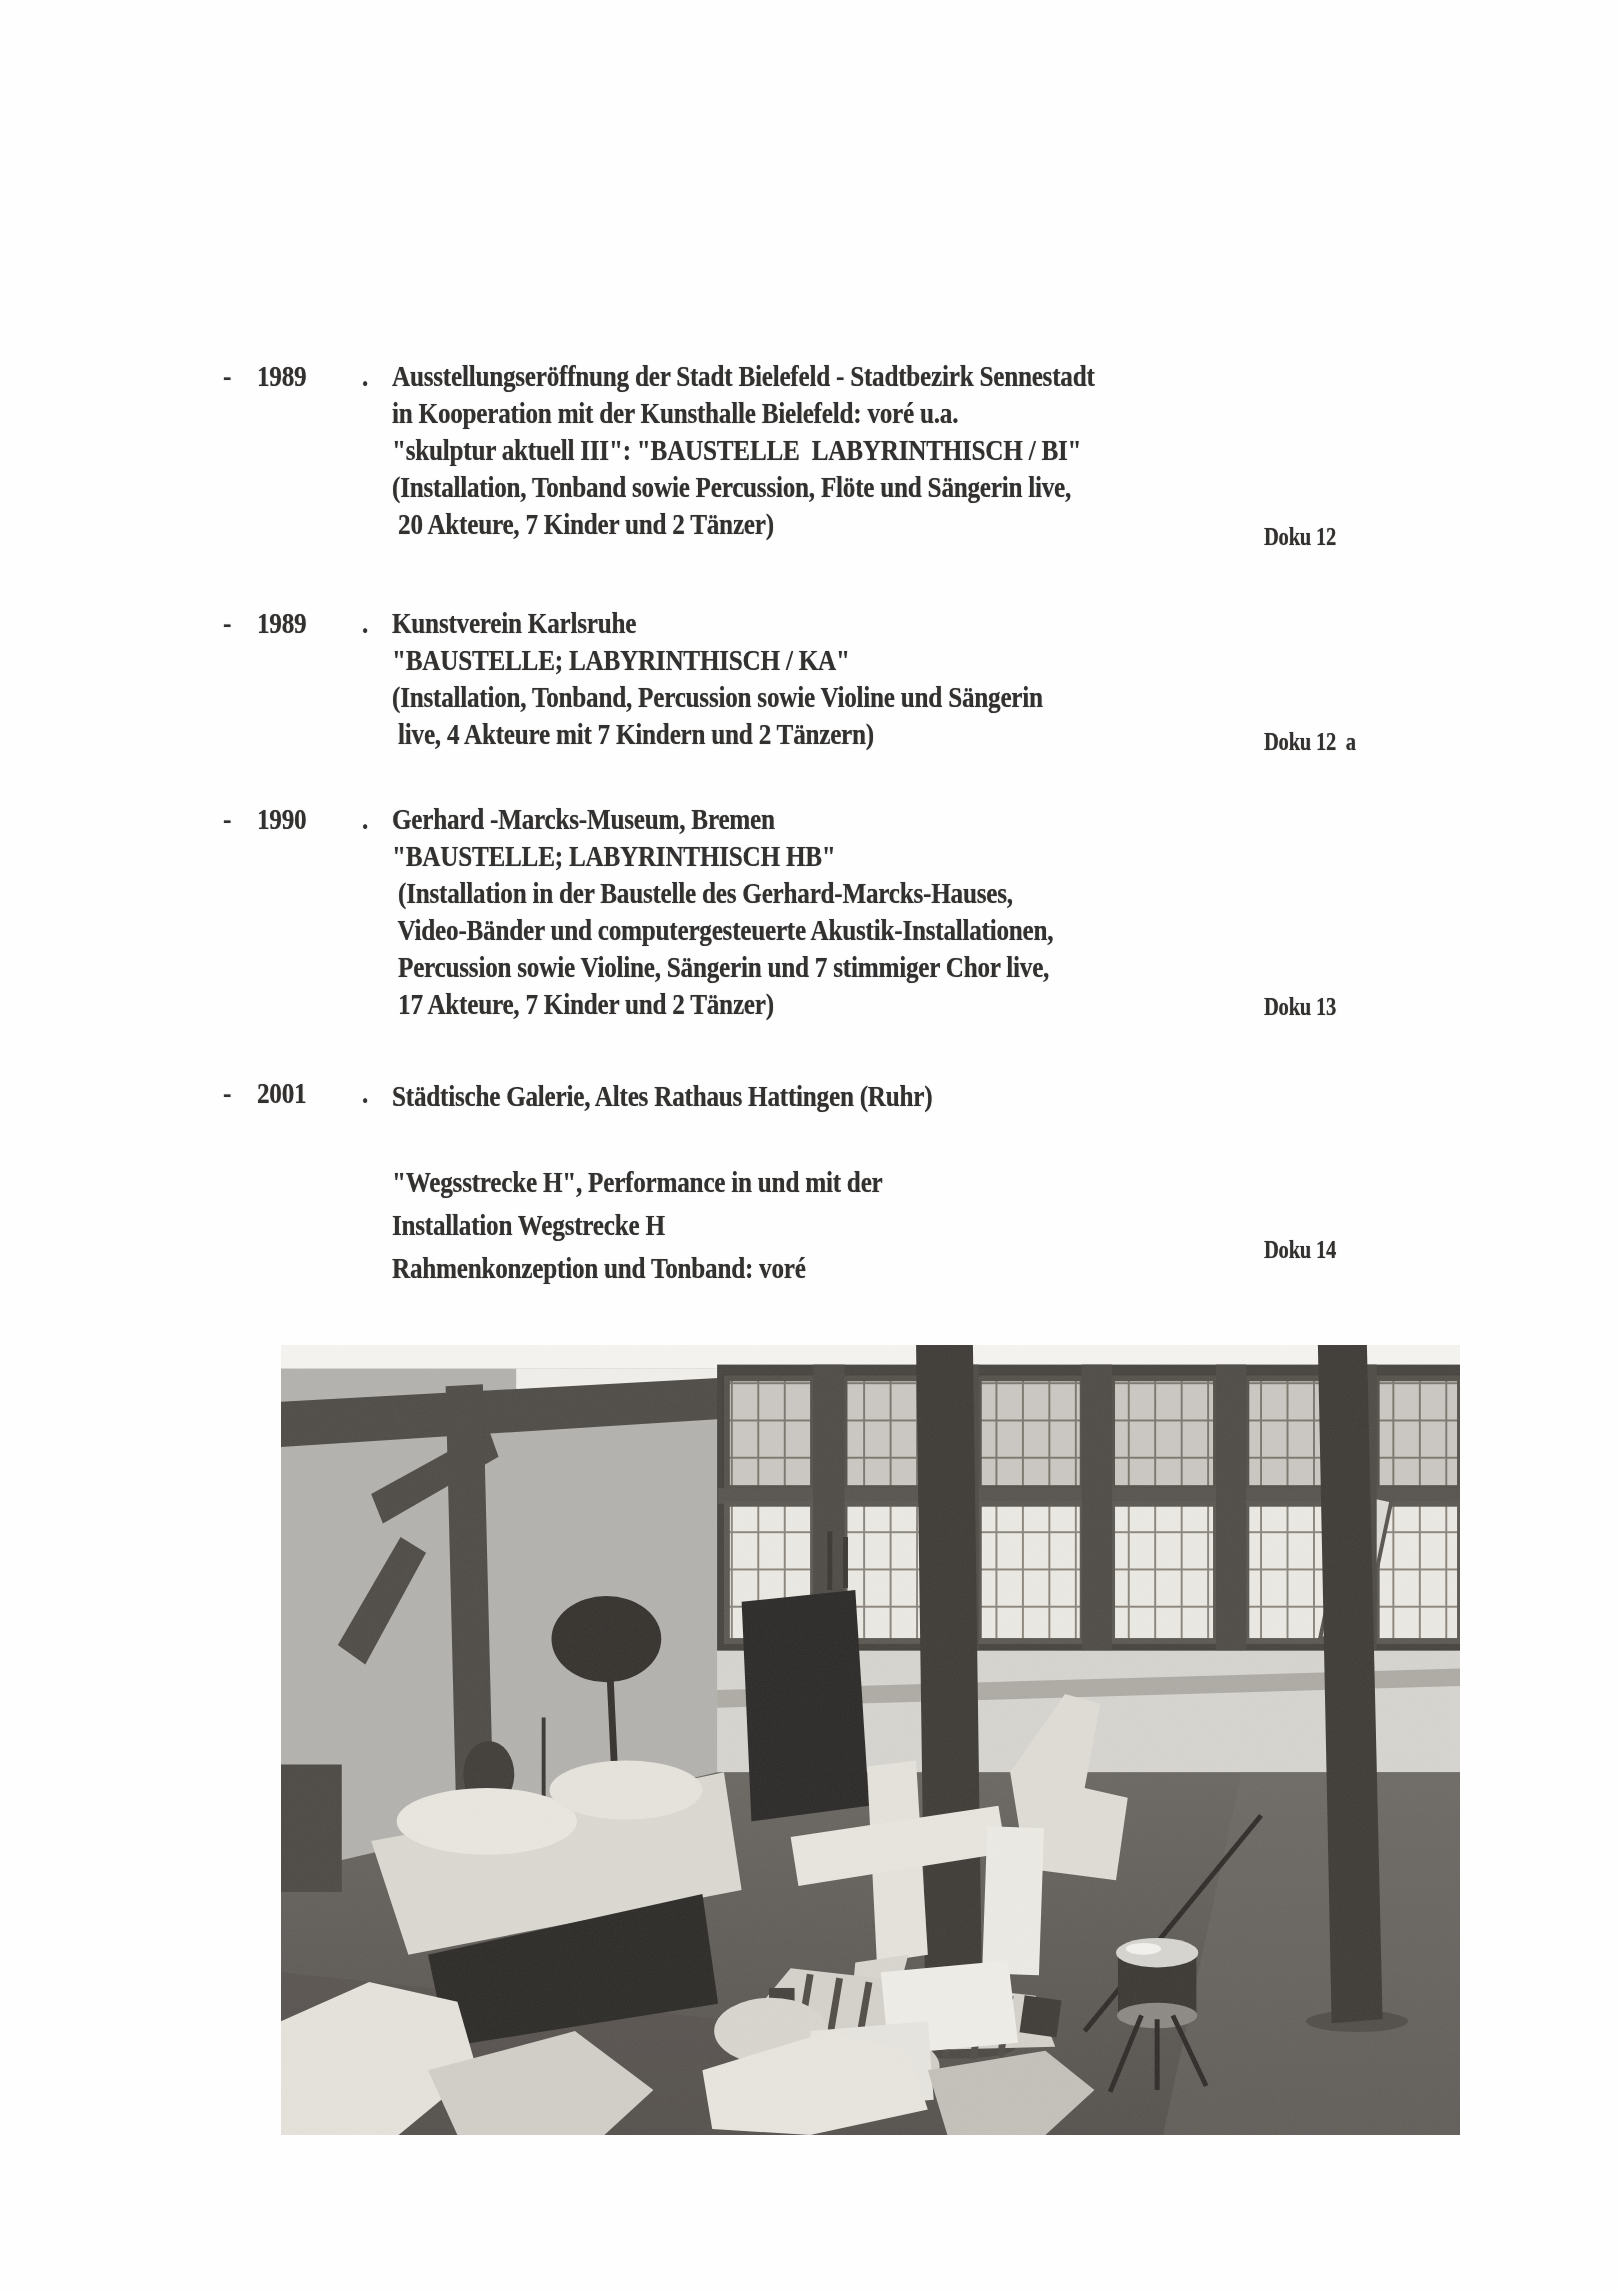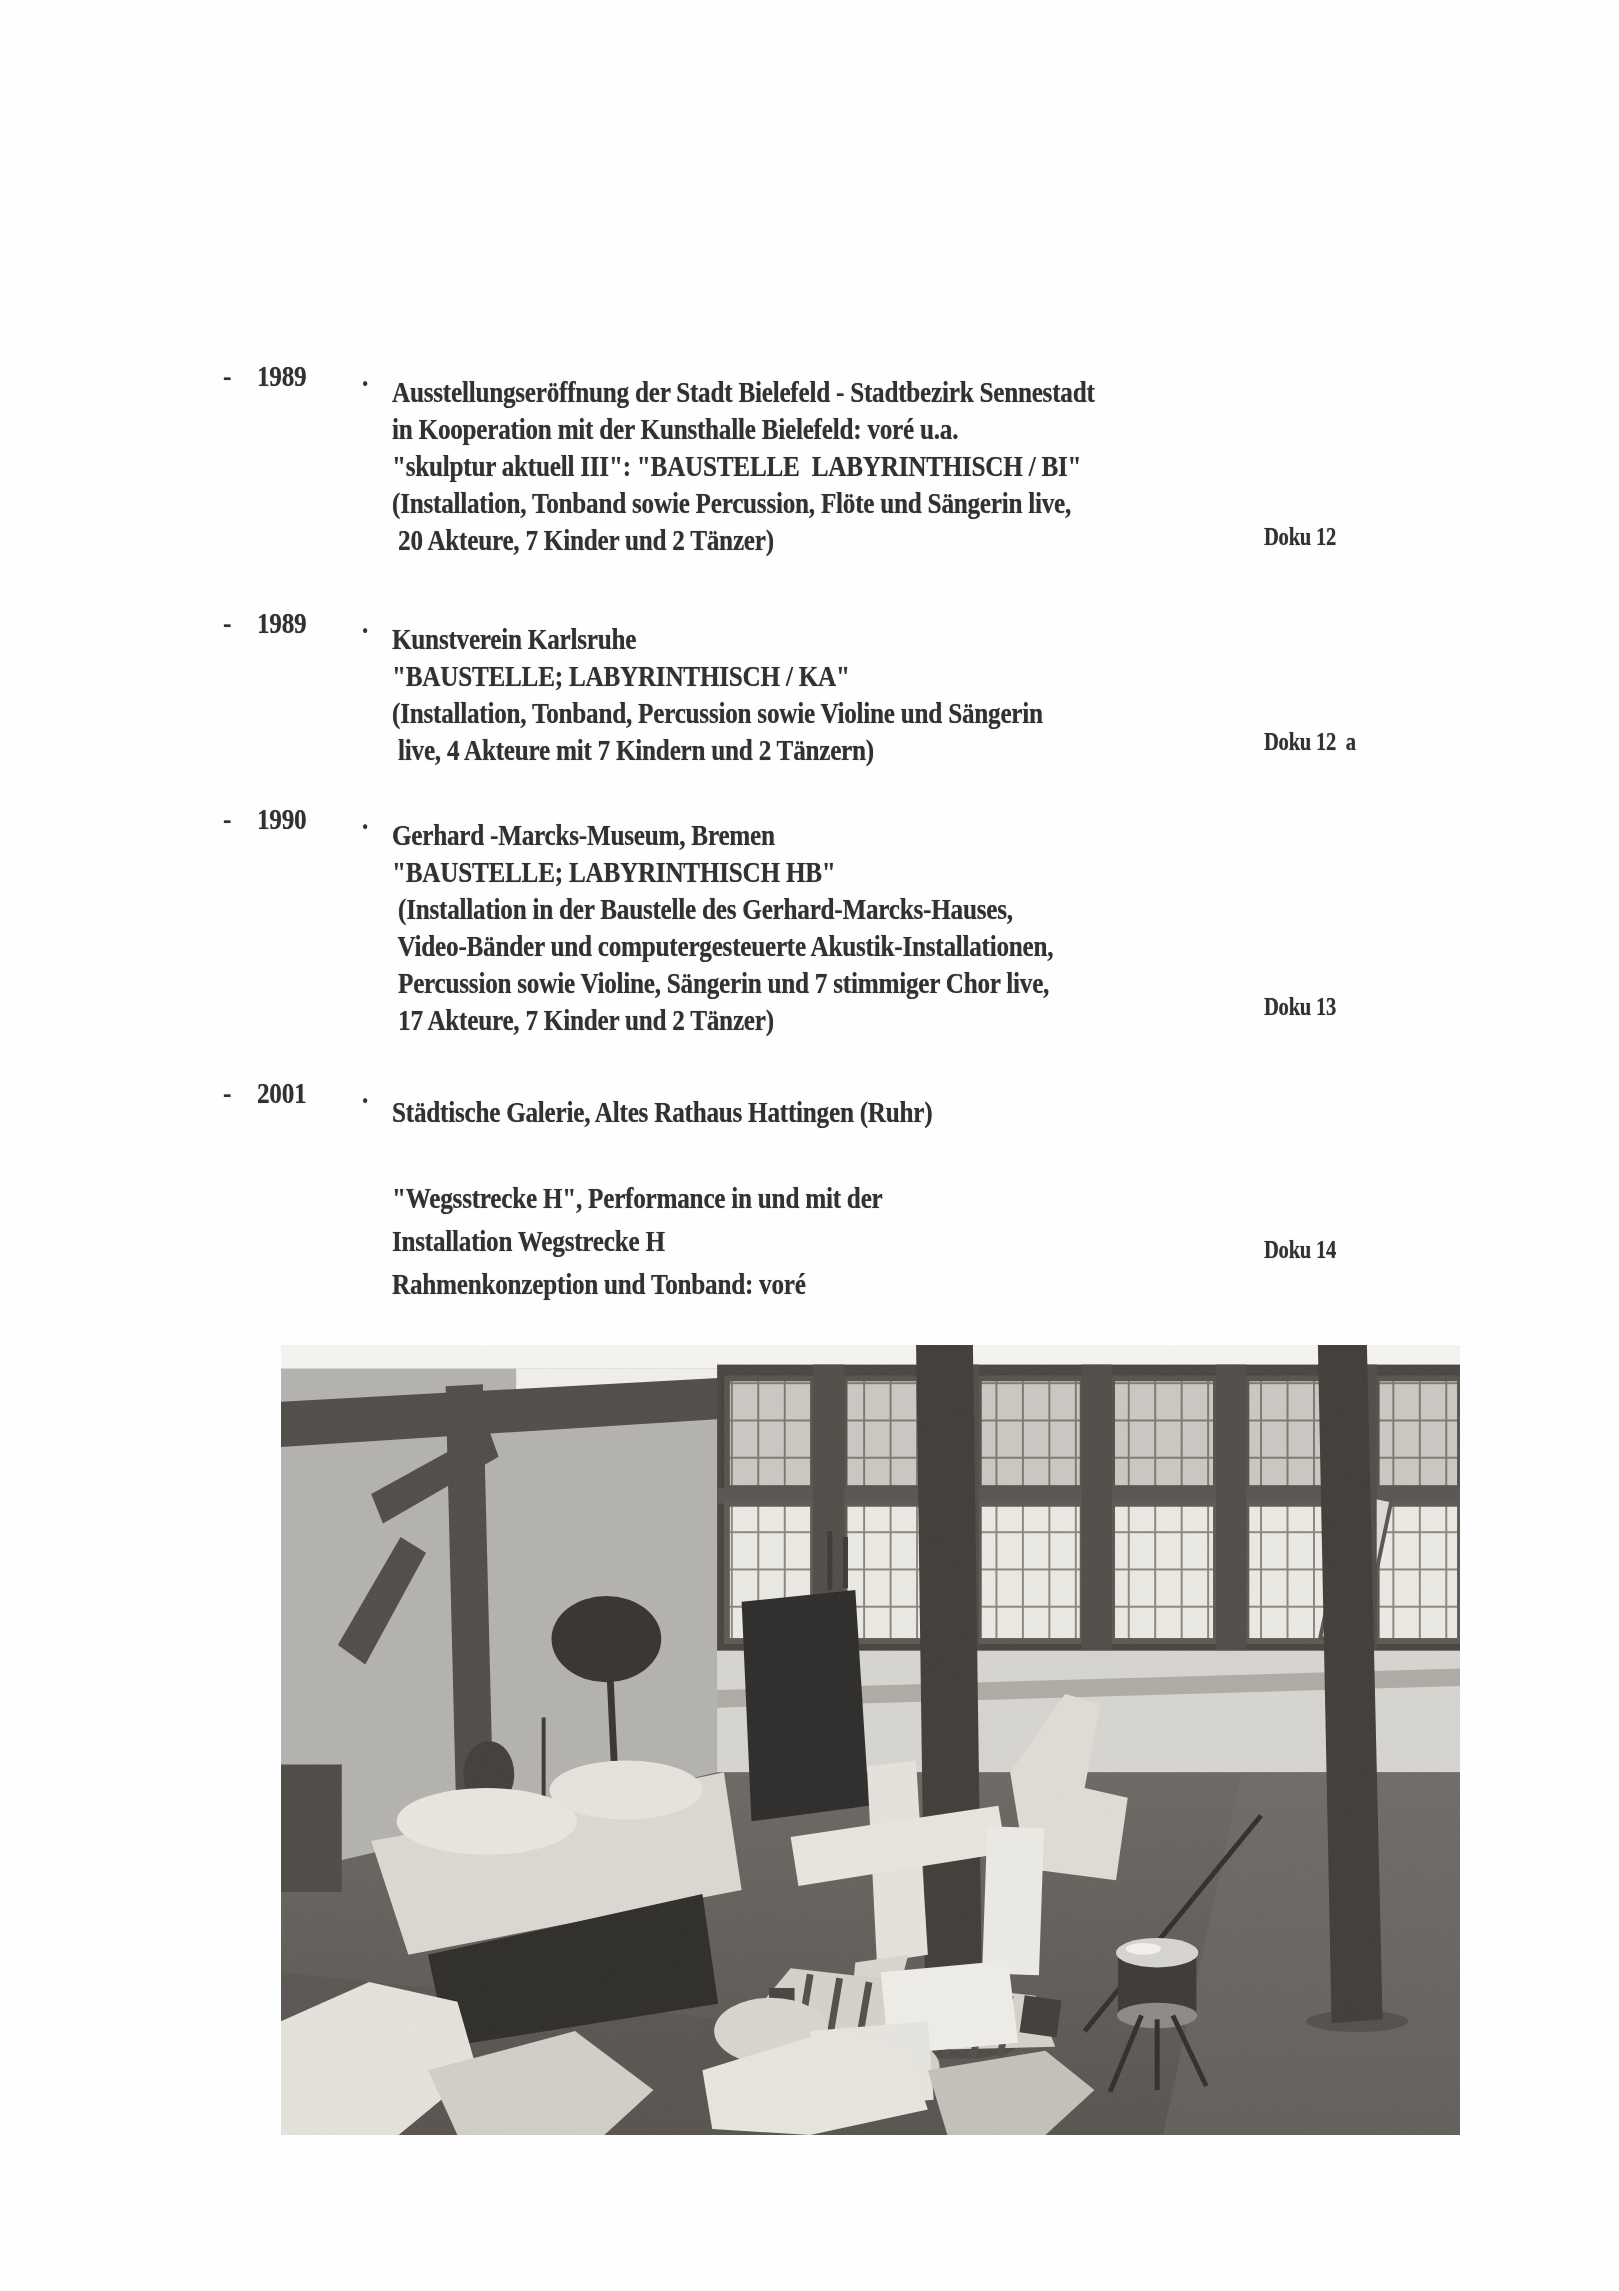--- a/index.html
+++ b/index.html
@@ -19,21 +19,21 @@
     line-height:37px;
     white-space:pre;
     transform:scaleX(0.84);
     transform-origin:0 0;
     text-shadow:0 0 1px rgba(45,43,41,.55);
     letter-spacing:-0.3px;
   }
   .dash{position:absolute;left:223px;top:0;}
   .year{position:absolute;left:257px;top:0;}
   .dot{position:absolute;left:362px;top:0;}
-  .lines{position:absolute;left:392px;top:16px;}
+  .lines{position:absolute;left:392px;top:0;}
   .lines .line{height:37px;}
   .entry--spaced .lines .line{height:43px;line-height:43px;}
   .doku{
     position:absolute;left:1264px;
     font-size:24.5px;line-height:29px;
   }
   .photo{
     position:absolute;left:281px;top:1345px;margin:0;
     width:1179px;height:790px;
     background:#9d9b97;

